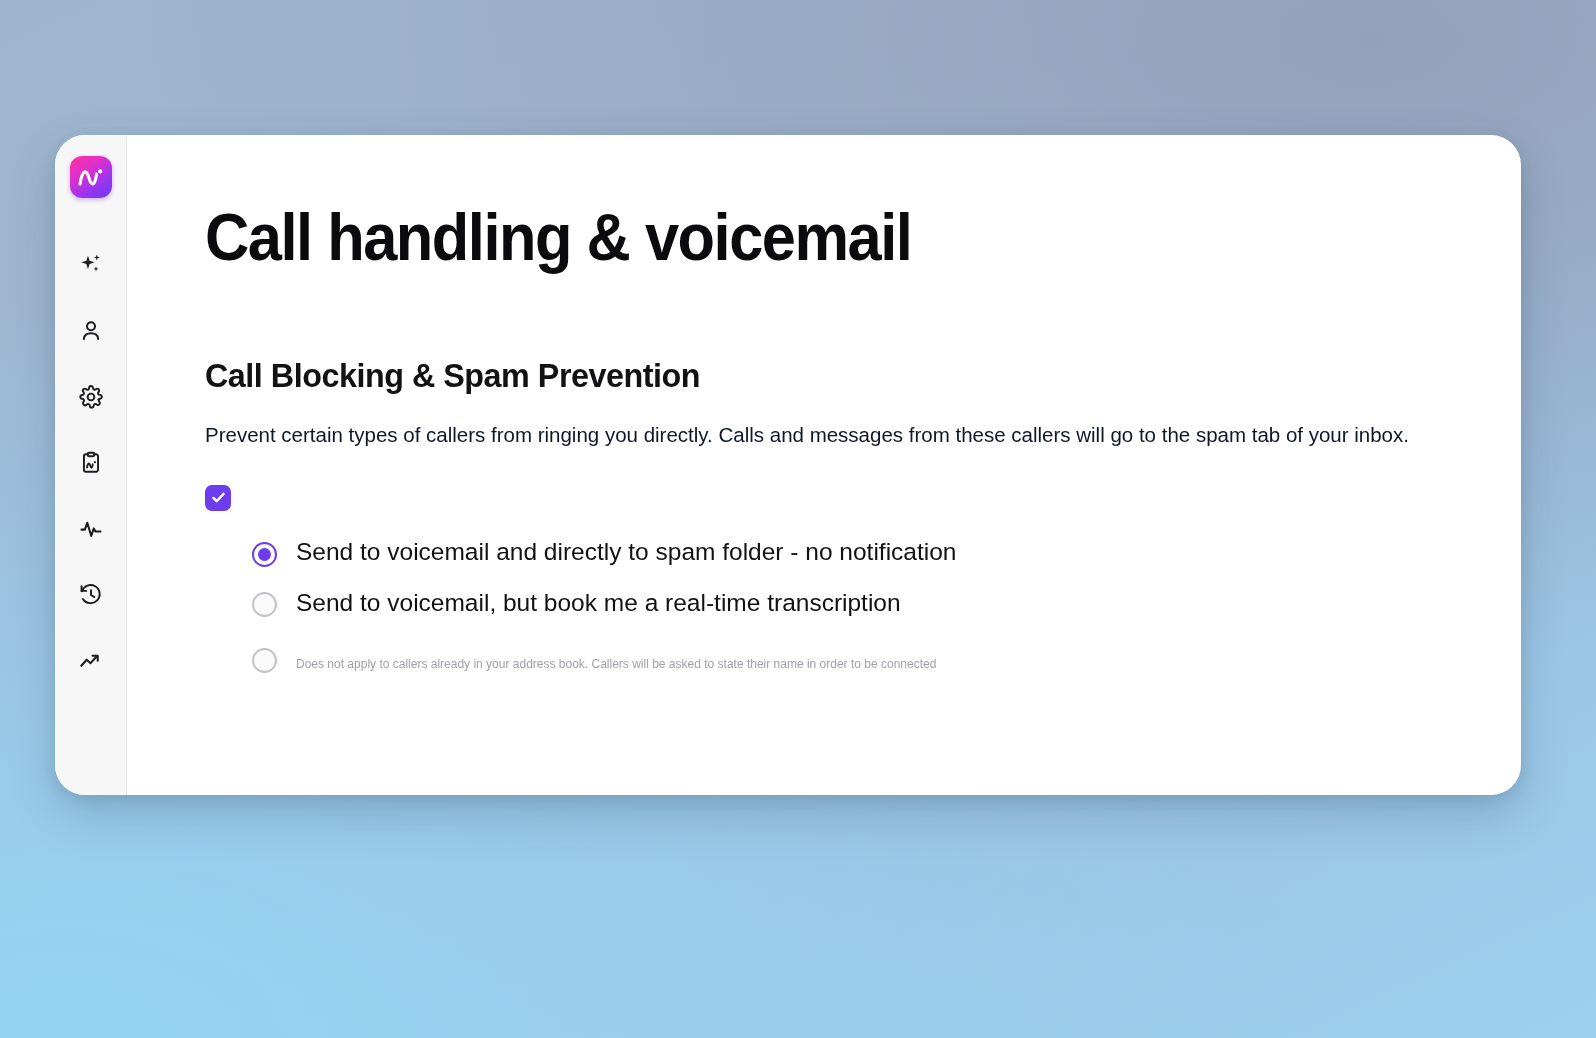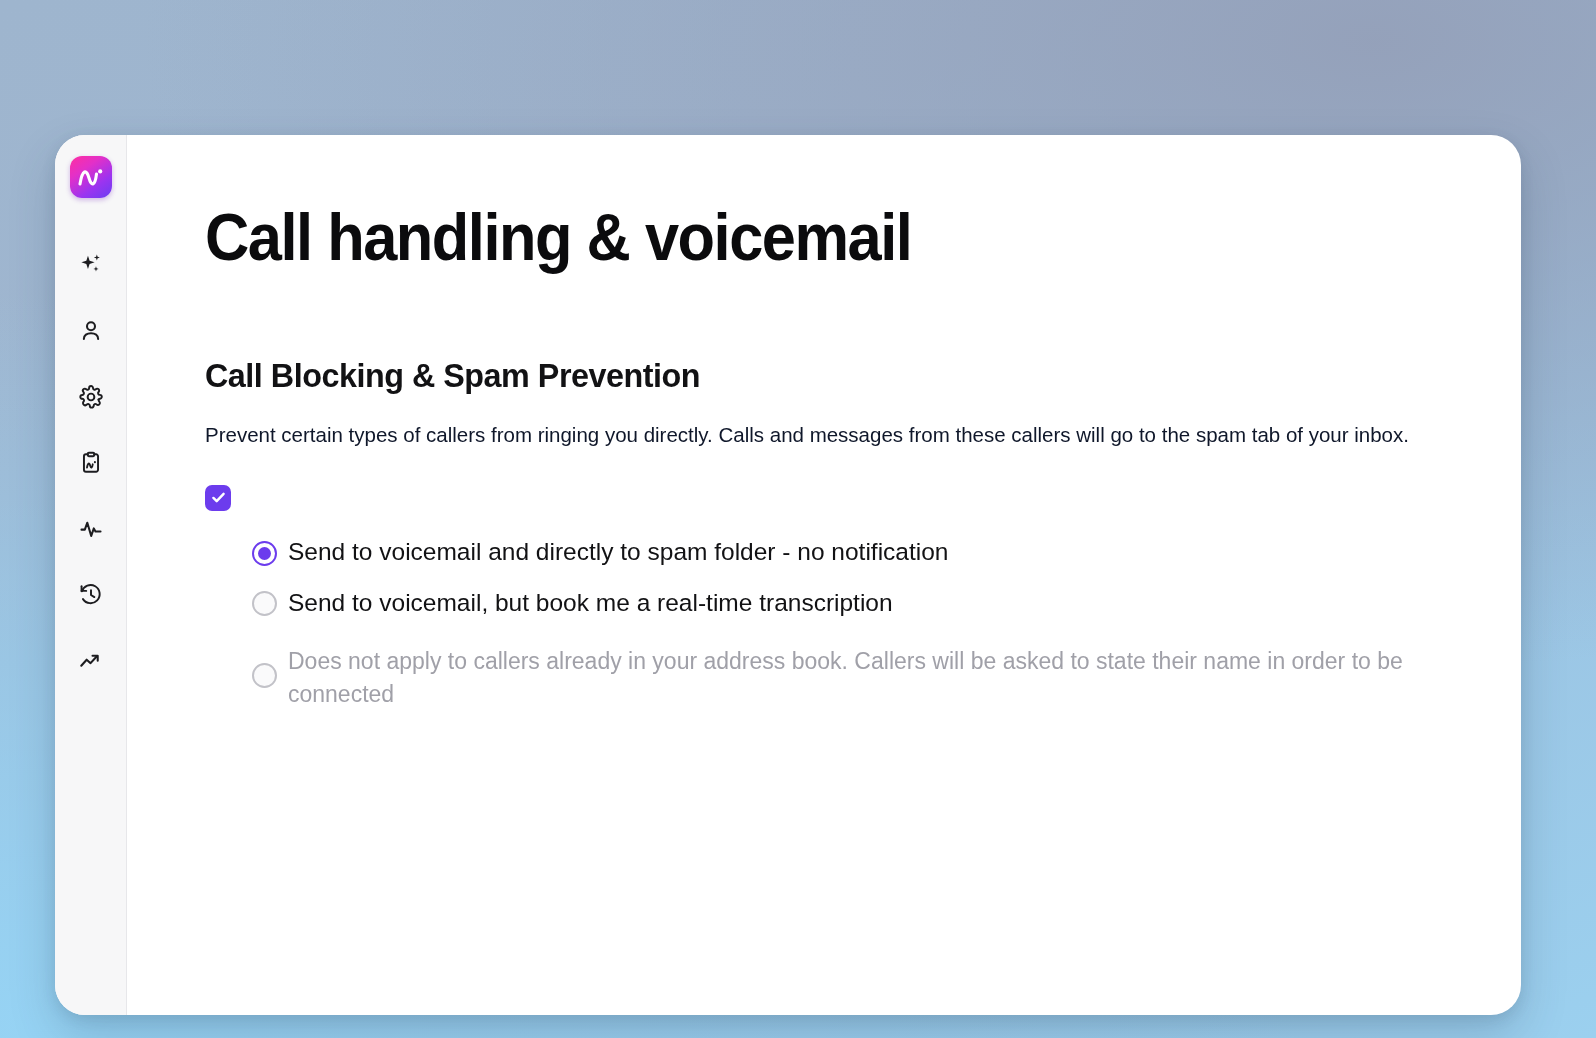--- a/index.html
+++ b/index.html
@@ -19,21 +19,21 @@
       linear-gradient(155deg, #9eb5ce 0%, #9fb6d0 28%, #9cc0de 60%, #9bd0ef 100%);
     position: relative;
   }
 
   
   .app-card {
     position: absolute;
     left: 55px;
     top: 135px;
     width: 1466px;
-    height: 880px;
+    height: 660px;
     border-radius: 30px;
     background: #ffffff;
     box-shadow: 0 20px 46px rgba(40, 62, 92, 0.22),
                 0 4px 14px rgba(40, 62, 92, 0.12);
     display: flex;
     overflow: hidden;
   }
 
   
   .sidebar {
@@ -151,22 +151,22 @@
   .radio-group {
     margin-top: 26px;
     padding-left: 47px;
     display: flex;
     flex-direction: column;
     gap: 21px;
   }
 
   .radio-row {
     display: flex;
-    align-items: center;
-    gap: 11px;
+    align-items: flex-end;
+    gap: 19px;
     cursor: pointer;
   }
 
   .radio {
     width: 25px;
     height: 25px;
     flex: 0 0 25px;
     border-radius: 50%;
     margin-top: 3px;
     border: 2px solid #c2c2c8;
@@ -191,22 +191,22 @@
 
   .radio-text { display: flex; flex-direction: column; }
 
   .radio-label {
     font-size: 24.5px;
     color: #121214;
     line-height: 1.22;
   }
 
   .radio-help {
-    margin-top: 7px;
-    font-size: 23px;
+    margin-top: 18px;
+    font-size: 12px;
     color: #a0a0a8;
     line-height: 1.4;
   }
 </style>
 </head>
 <body>
 
 <div class="app-card">
 
   <nav class="sidebar">

